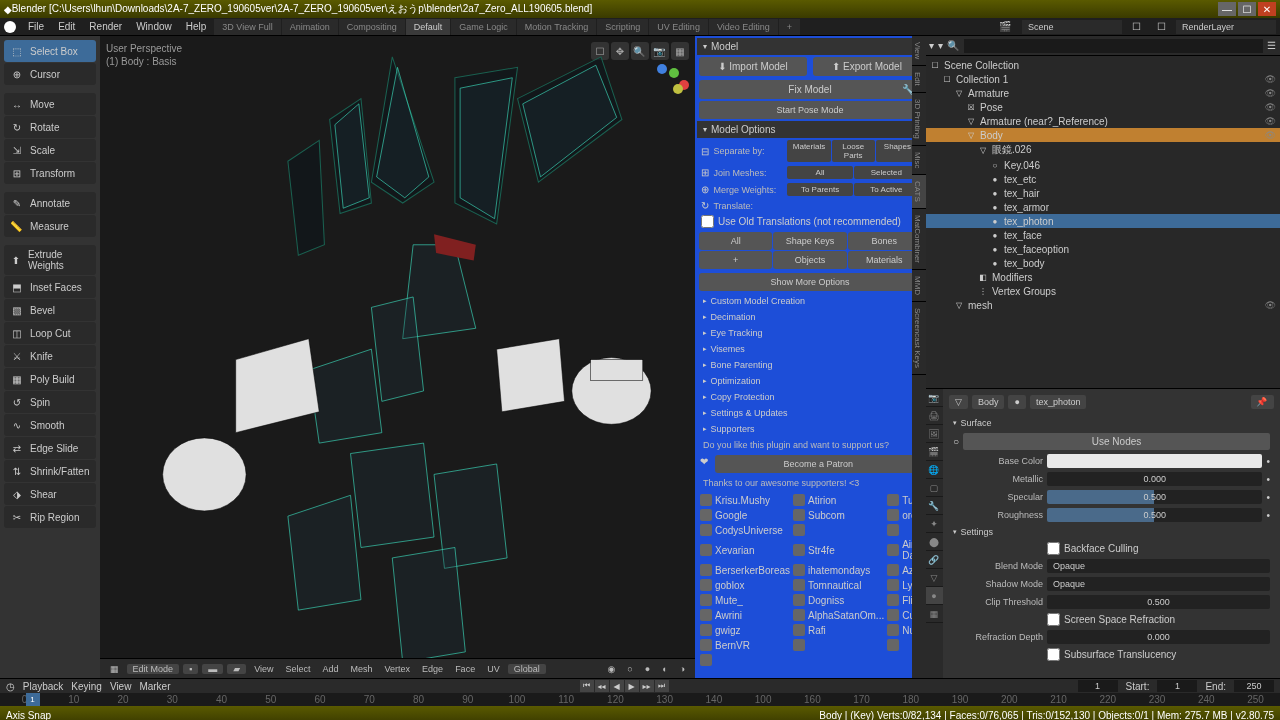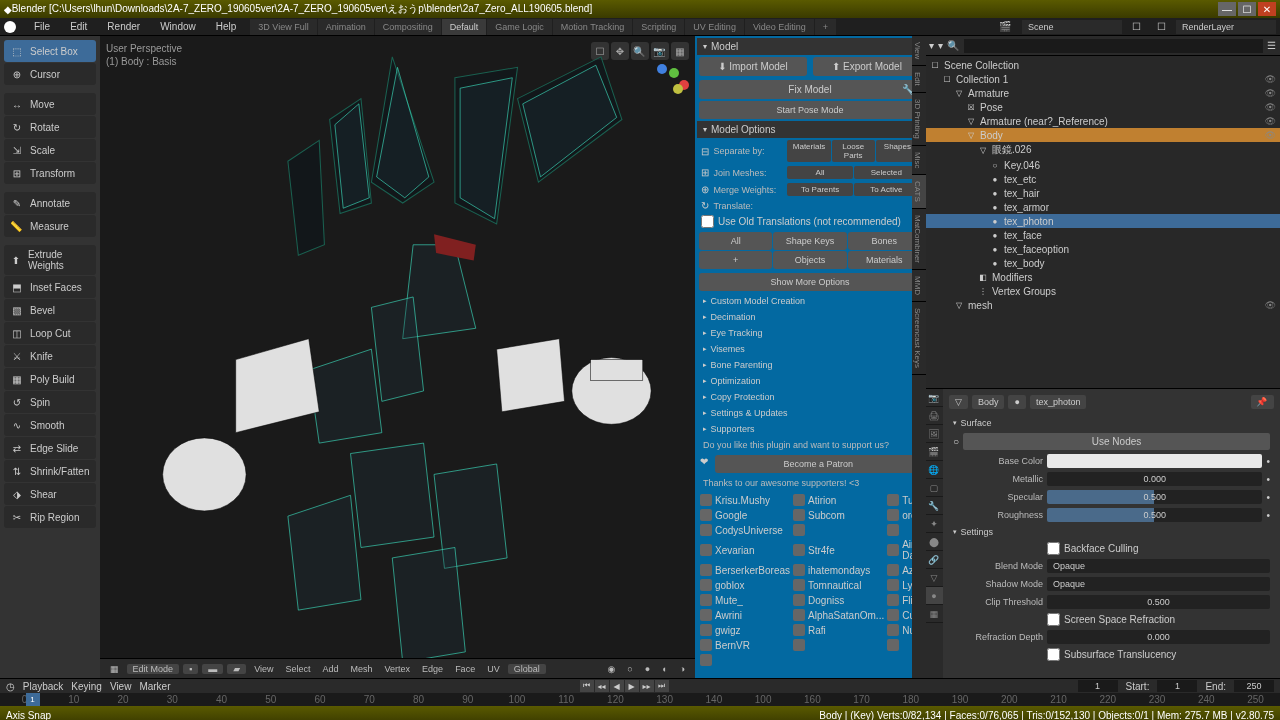--- a/index.html
+++ b/index.html
@@ -1,21 +1,21 @@
 <!DOCTYPE html>
 <html><head>
 <meta charset="utf-8">
 <style>
 *{margin:0;padding:0;box-sizing:border-box;font-family:"Segoe UI",Arial,sans-serif;font-size:10px;user-select:none}
 body{background:#393939;color:#ccc;overflow:hidden;width:1280px;height:720px;position:relative}
 .title-bar{height:18px;background:linear-gradient(#5a5a00,#3a3a00);display:flex;align-items:center;padding:0 4px;color:#fff;font-size:9px}
 .title-bar .wincontrols{margin-left:auto;display:flex;gap:2px}
 .title-bar .wincontrols span{width:18px;height:14px;background:#666;display:flex;align-items:center;justify-content:center;font-size:10px}
 .title-bar .wincontrols .close{background:#c04020}
-.menu-bar{height:18px;background:#1f1f1f;display:flex;align-items:center;padding:0 4px;gap:8px;border-bottom:1px solid #000}
+.menu-bar{height:18px;background:#1f1f1f;display:flex;align-items:center;padding:0 4px;gap:2px;border-bottom:1px solid #000}
 .menu-bar span{padding:2px 6px;color:#ccc;font-size:10px}
 .menu-bar .logo{width:12px;height:12px;background:#fff;border-radius:50%;margin-right:4px}
 .menu-bar .tabs{margin-left:0;display:flex;gap:1px}
 .menu-bar .tabs span{background:#2a2a2a;padding:3px 8px;font-size:9px;color:#888}
 .menu-bar .tabs span.active{background:#3a3a3a;color:#ccc}
 .menu-bar .right-scene{margin-left:auto;display:flex;align-items:center;gap:4px}
 .menu-bar .right-scene input{background:#2a2a2a;border:none;color:#ccc;padding:2px 6px;font-size:9px;width:100px}
 .main{display:flex;height:calc(100% - 36px - 28px - 14px)}
 .left-toolbar{width:100px;background:#333;padding:4px;display:flex;flex-direction:column;gap:1px}
 .left-toolbar .tool{display:flex;align-items:center;padding:4px 6px;background:#2a2a2a;border-radius:3px;cursor:pointer}
@@ -27,21 +27,21 @@
 .viewport .viewcontrols{position:absolute;top:6px;right:6px;display:flex;gap:2px}
 .viewport .viewcontrols span{width:18px;height:18px;background:#333;border-radius:3px;display:flex;align-items:center;justify-content:center;color:#aaa;font-size:10px}
 .viewport .gizmo{position:absolute;top:28px;right:6px;width:40px;height:40px}
 .viewport .gizmo .dot{position:absolute;width:10px;height:10px;border-radius:50%}
 .viewport .mesh{position:absolute;inset:0;pointer-events:none}
 .viewmenu{position:absolute;bottom:0;left:0;right:0;height:20px;background:#2a2a2a;display:flex;align-items:center;gap:4px;padding:0 6px;border-top:1px solid #000}
 .viewmenu span{font-size:9px;color:#bbb;padding:2px 4px}
 .viewmenu .sel{background:#444;padding:0 6px;border-radius:2px}
 .panel-tabs{width:14px;background:#2a2a2a;display:flex;flex-direction:column;position:absolute;right:354px;top:36px;bottom:42px}
 .panel-tabs span{writing-mode:vertical-lr;padding:6px 1px;font-size:8px;color:#888;border-bottom:1px solid #000}
-.cats-panel{width:230px;background:#0369a1;padding:2px;overflow-y:auto;font-size:9px}
+.cats-panel{width:230px;background:#1d4ed8;padding:2px;overflow-y:auto;font-size:9px}
 .cats-header{background:#333;padding:3px 6px;display:flex;align-items:center;color:#ccc;font-size:10px}
 .cats-header::before{content:"▾";margin-right:4px;font-size:8px}
 .cats-btn{background:#555;border-radius:3px;padding:4px 6px;text-align:center;margin:2px;cursor:pointer;display:flex;align-items:center;justify-content:center;font-size:9px}
 .cats-row{display:flex;gap:2px}
 .cats-row .cats-btn{flex:1}
 .cats-label{padding:3px 6px;color:#bbb;font-size:9px;display:flex;align-items:center}
 .cats-opt{display:flex;align-items:center;padding:2px 4px;gap:4px}
 .cats-opt .lbl{flex:0 0 70px;font-size:9px;color:#bbb}
 .cats-opt .bts{flex:1;display:flex;gap:1px}
 .cats-opt .bts span{flex:1;background:#444;text-align:center;padding:2px;font-size:8px;border-radius:2px}

